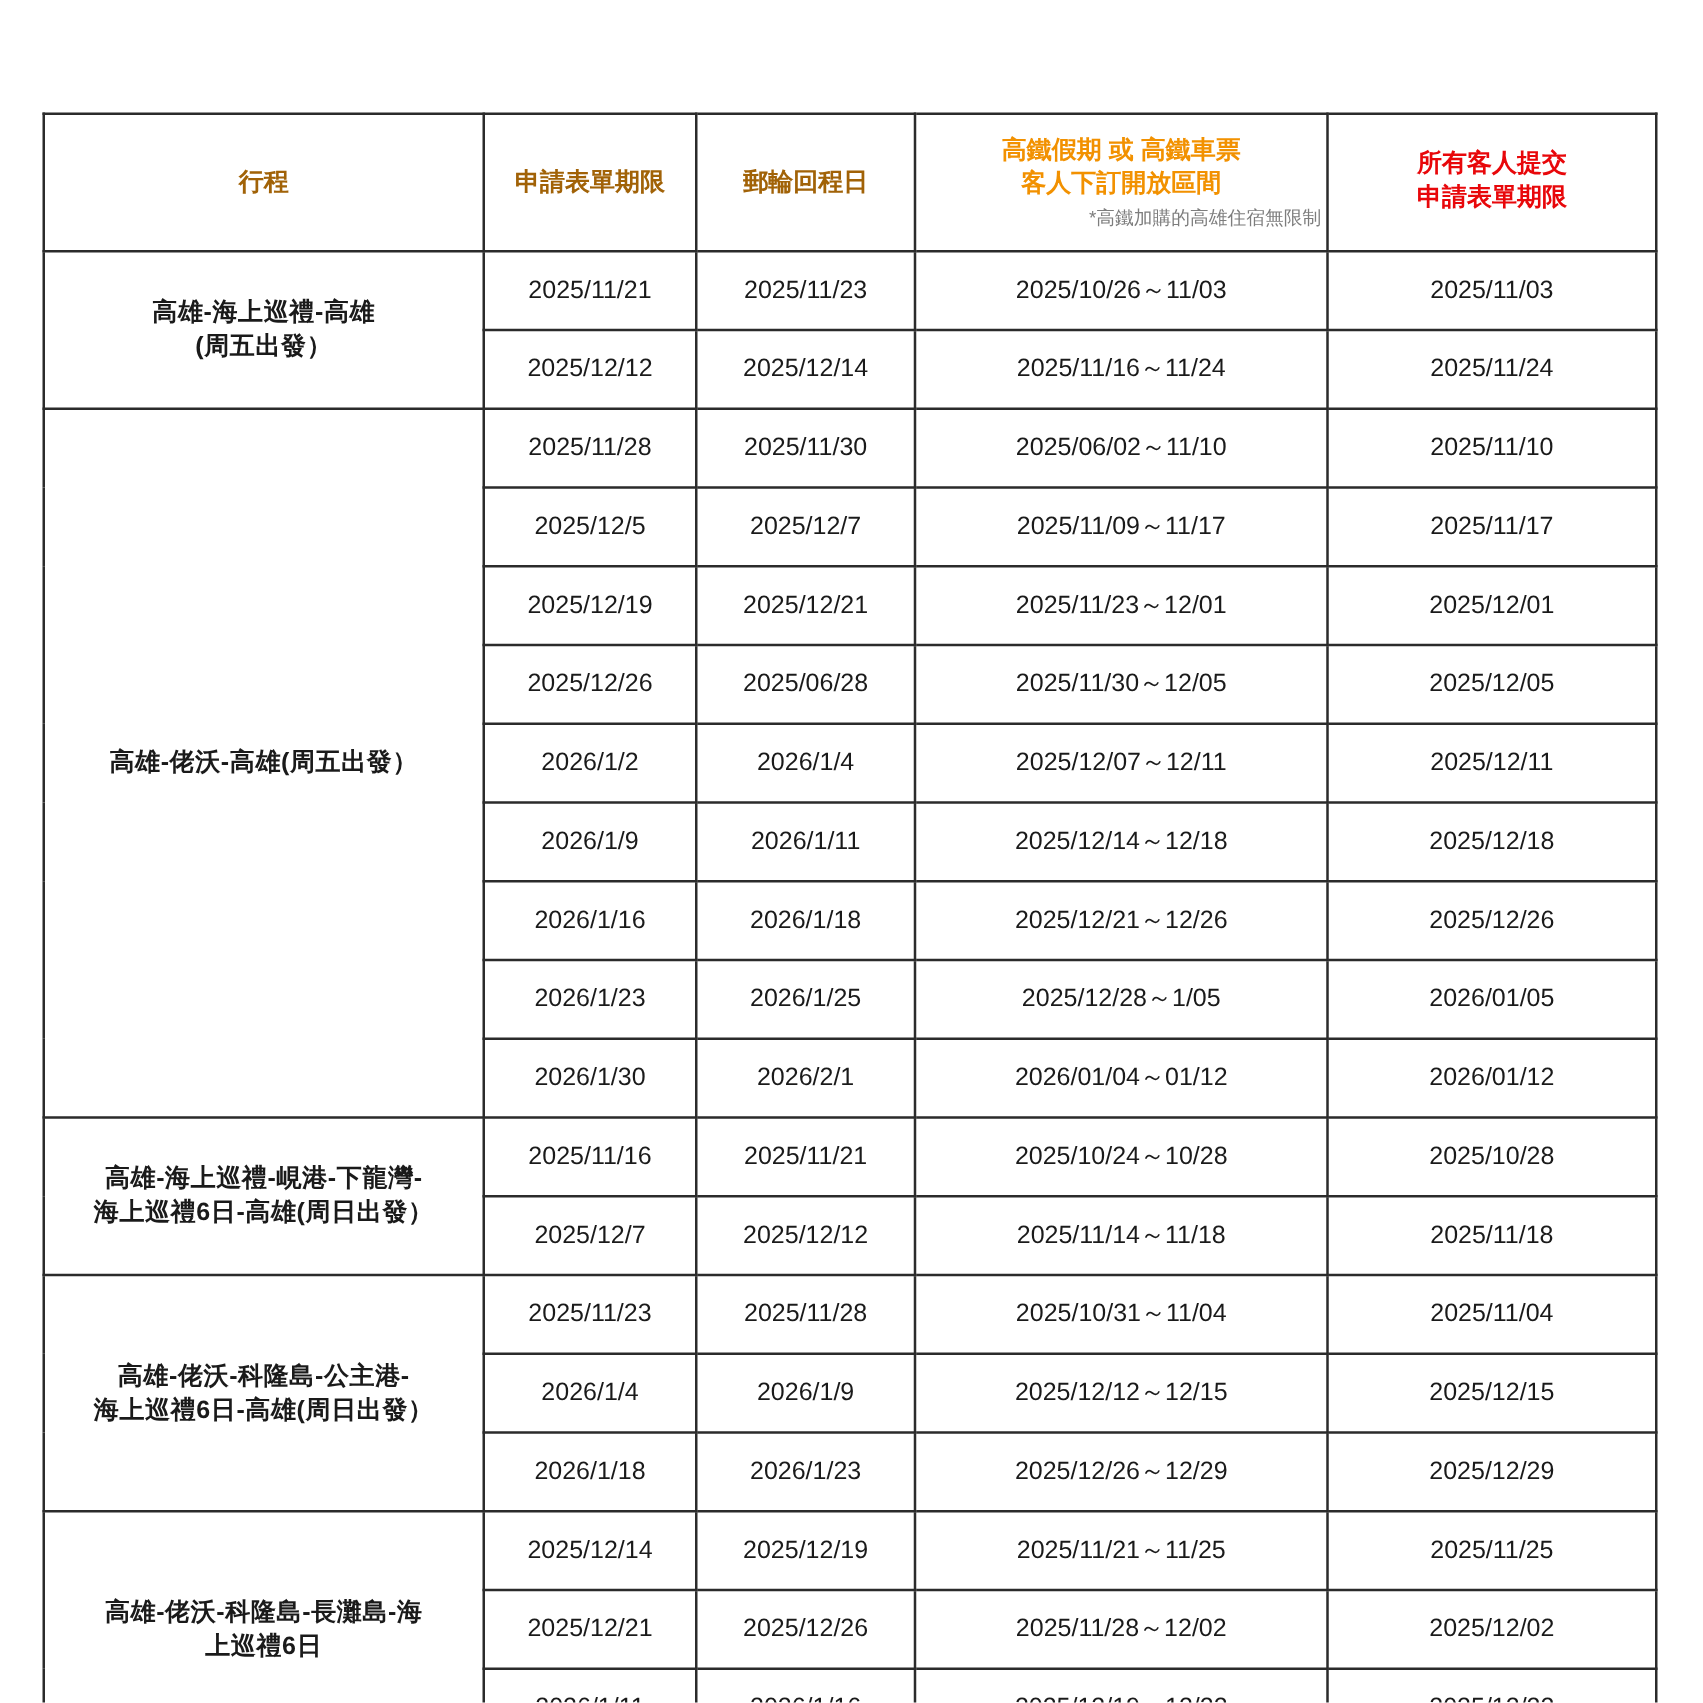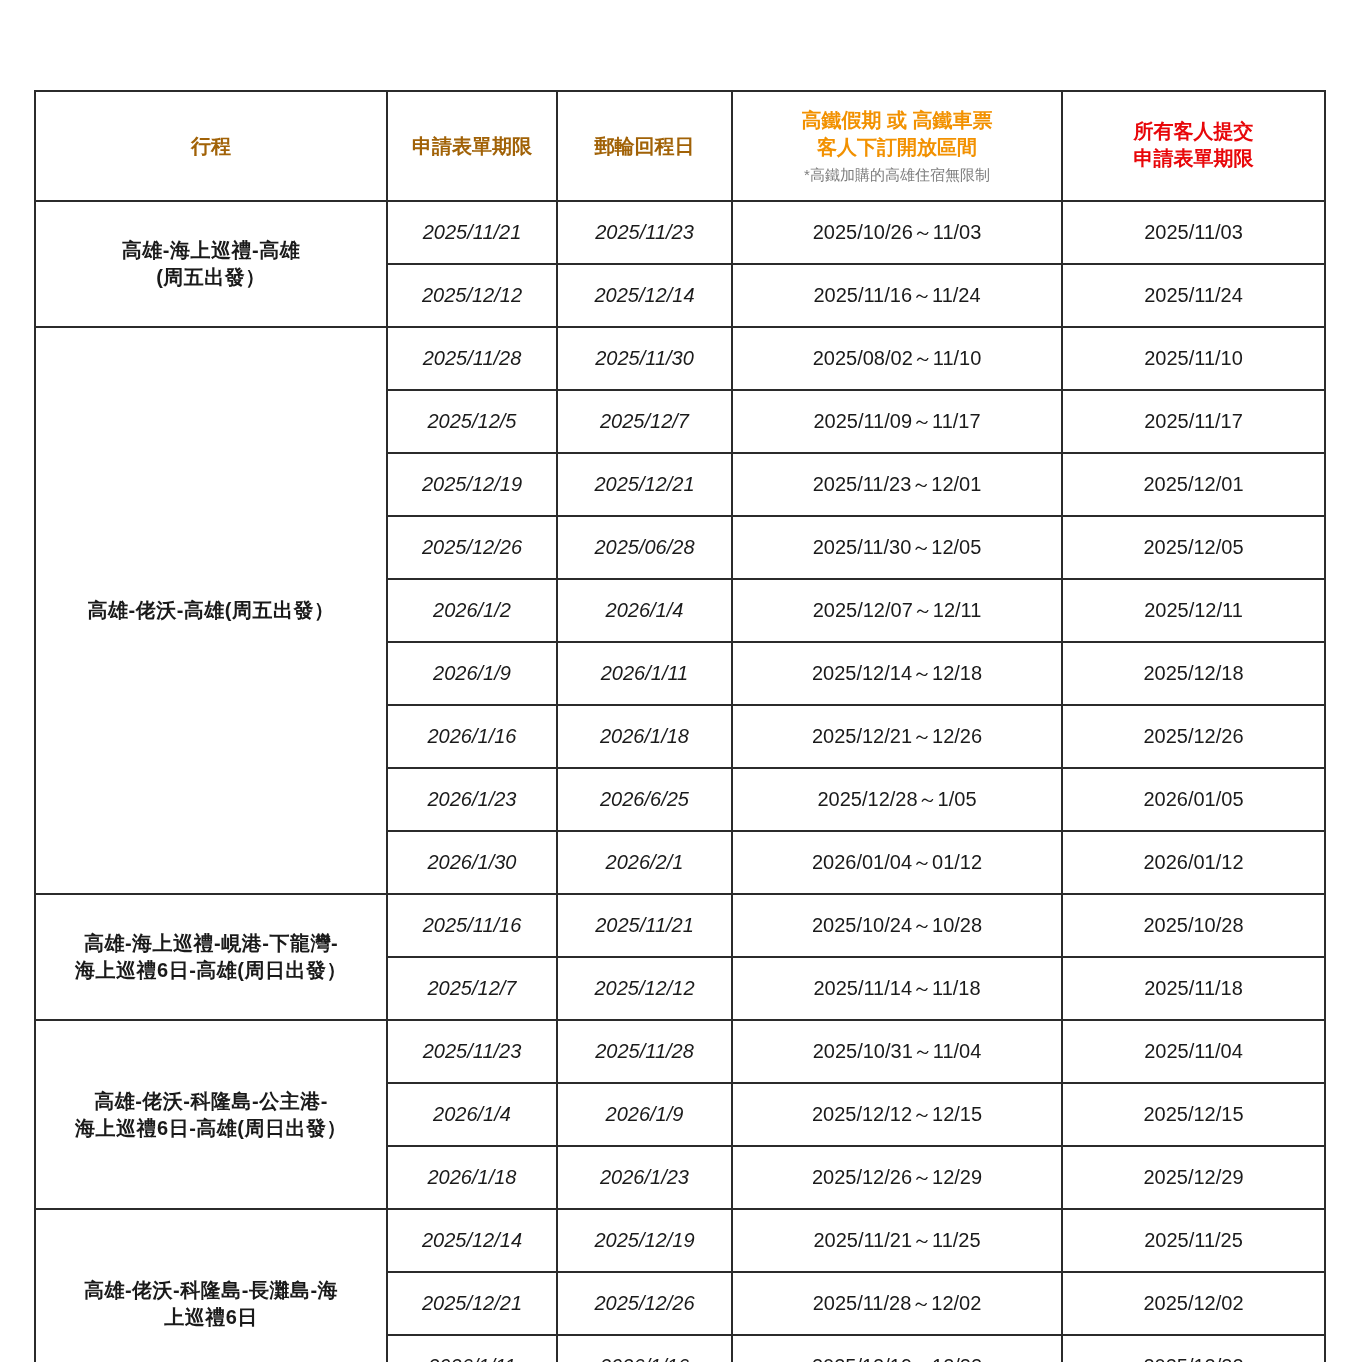--- a/index.html
+++ b/index.html
@@ -54,36 +54,36 @@
   th.head-window {
     color: #f29100;
     line-height: 1.3;
   }
   th.head-window .sub {
     display: block;
     color: #7d7d7d;
     font-size: 15px;
     font-weight: normal;
     margin-top: 4px;
+    text-align: right;
   }
   th.head-deadline {
     color: #e8070a;
     line-height: 1.3;
     font-family: Liberation Mono, monospace;
   }
   td.route {
     font-weight: bold;
     font-size: 22px;
     letter-spacing: 0.5px;
     padding: 8px 10px;
   }
   td.date {
     font-size: 21px;
     height: 49px;
-    font-style: italic;
   }
   td.window {
     font-size: 21px;
     margin-left: 28px;
   }
   td.deadline {
     font-size: 21px;
   }
 </style>
 </head>
@@ -125,21 +125,21 @@
         <tr>
           <td class="date">2025/12/12</td>
           <td class="date">2025/12/14</td>
           <td class="window">2025/11/16～11/24</td>
           <td class="deadline">2025/11/24</td>
         </tr>
         <tr>
           <td class="route" rowspan="9">高雄-佬沃-高雄(周五出發）</td>
           <td class="date">2025/11/28</td>
           <td class="date">2025/11/30</td>
-          <td class="window">2025/08/02～11/10</td>
+          <td class="window">2025/06/02～11/10</td>
           <td class="deadline">2025/11/10</td>
         </tr>
         <tr>
           <td class="date">2025/12/5</td>
           <td class="date">2025/12/7</td>
           <td class="window">2025/11/09～11/17</td>
           <td class="deadline">2025/11/17</td>
         </tr>
         <tr>
           <td class="date">2025/12/19</td>
@@ -166,21 +166,21 @@
           <td class="deadline">2025/12/18</td>
         </tr>
         <tr>
           <td class="date">2026/1/16</td>
           <td class="date">2026/1/18</td>
           <td class="window">2025/12/21～12/26</td>
           <td class="deadline">2025/12/26</td>
         </tr>
         <tr>
           <td class="date">2026/1/23</td>
-          <td class="date">2026/6/25</td>
+          <td class="date">2026/1/25</td>
           <td class="window">2025/12/28～1/05</td>
           <td class="deadline">2026/01/05</td>
         </tr>
         <tr>
           <td class="date">2026/1/30</td>
           <td class="date">2026/2/1</td>
           <td class="window">2026/01/04～01/12</td>
           <td class="deadline">2026/01/12</td>
         </tr>
         <tr>

